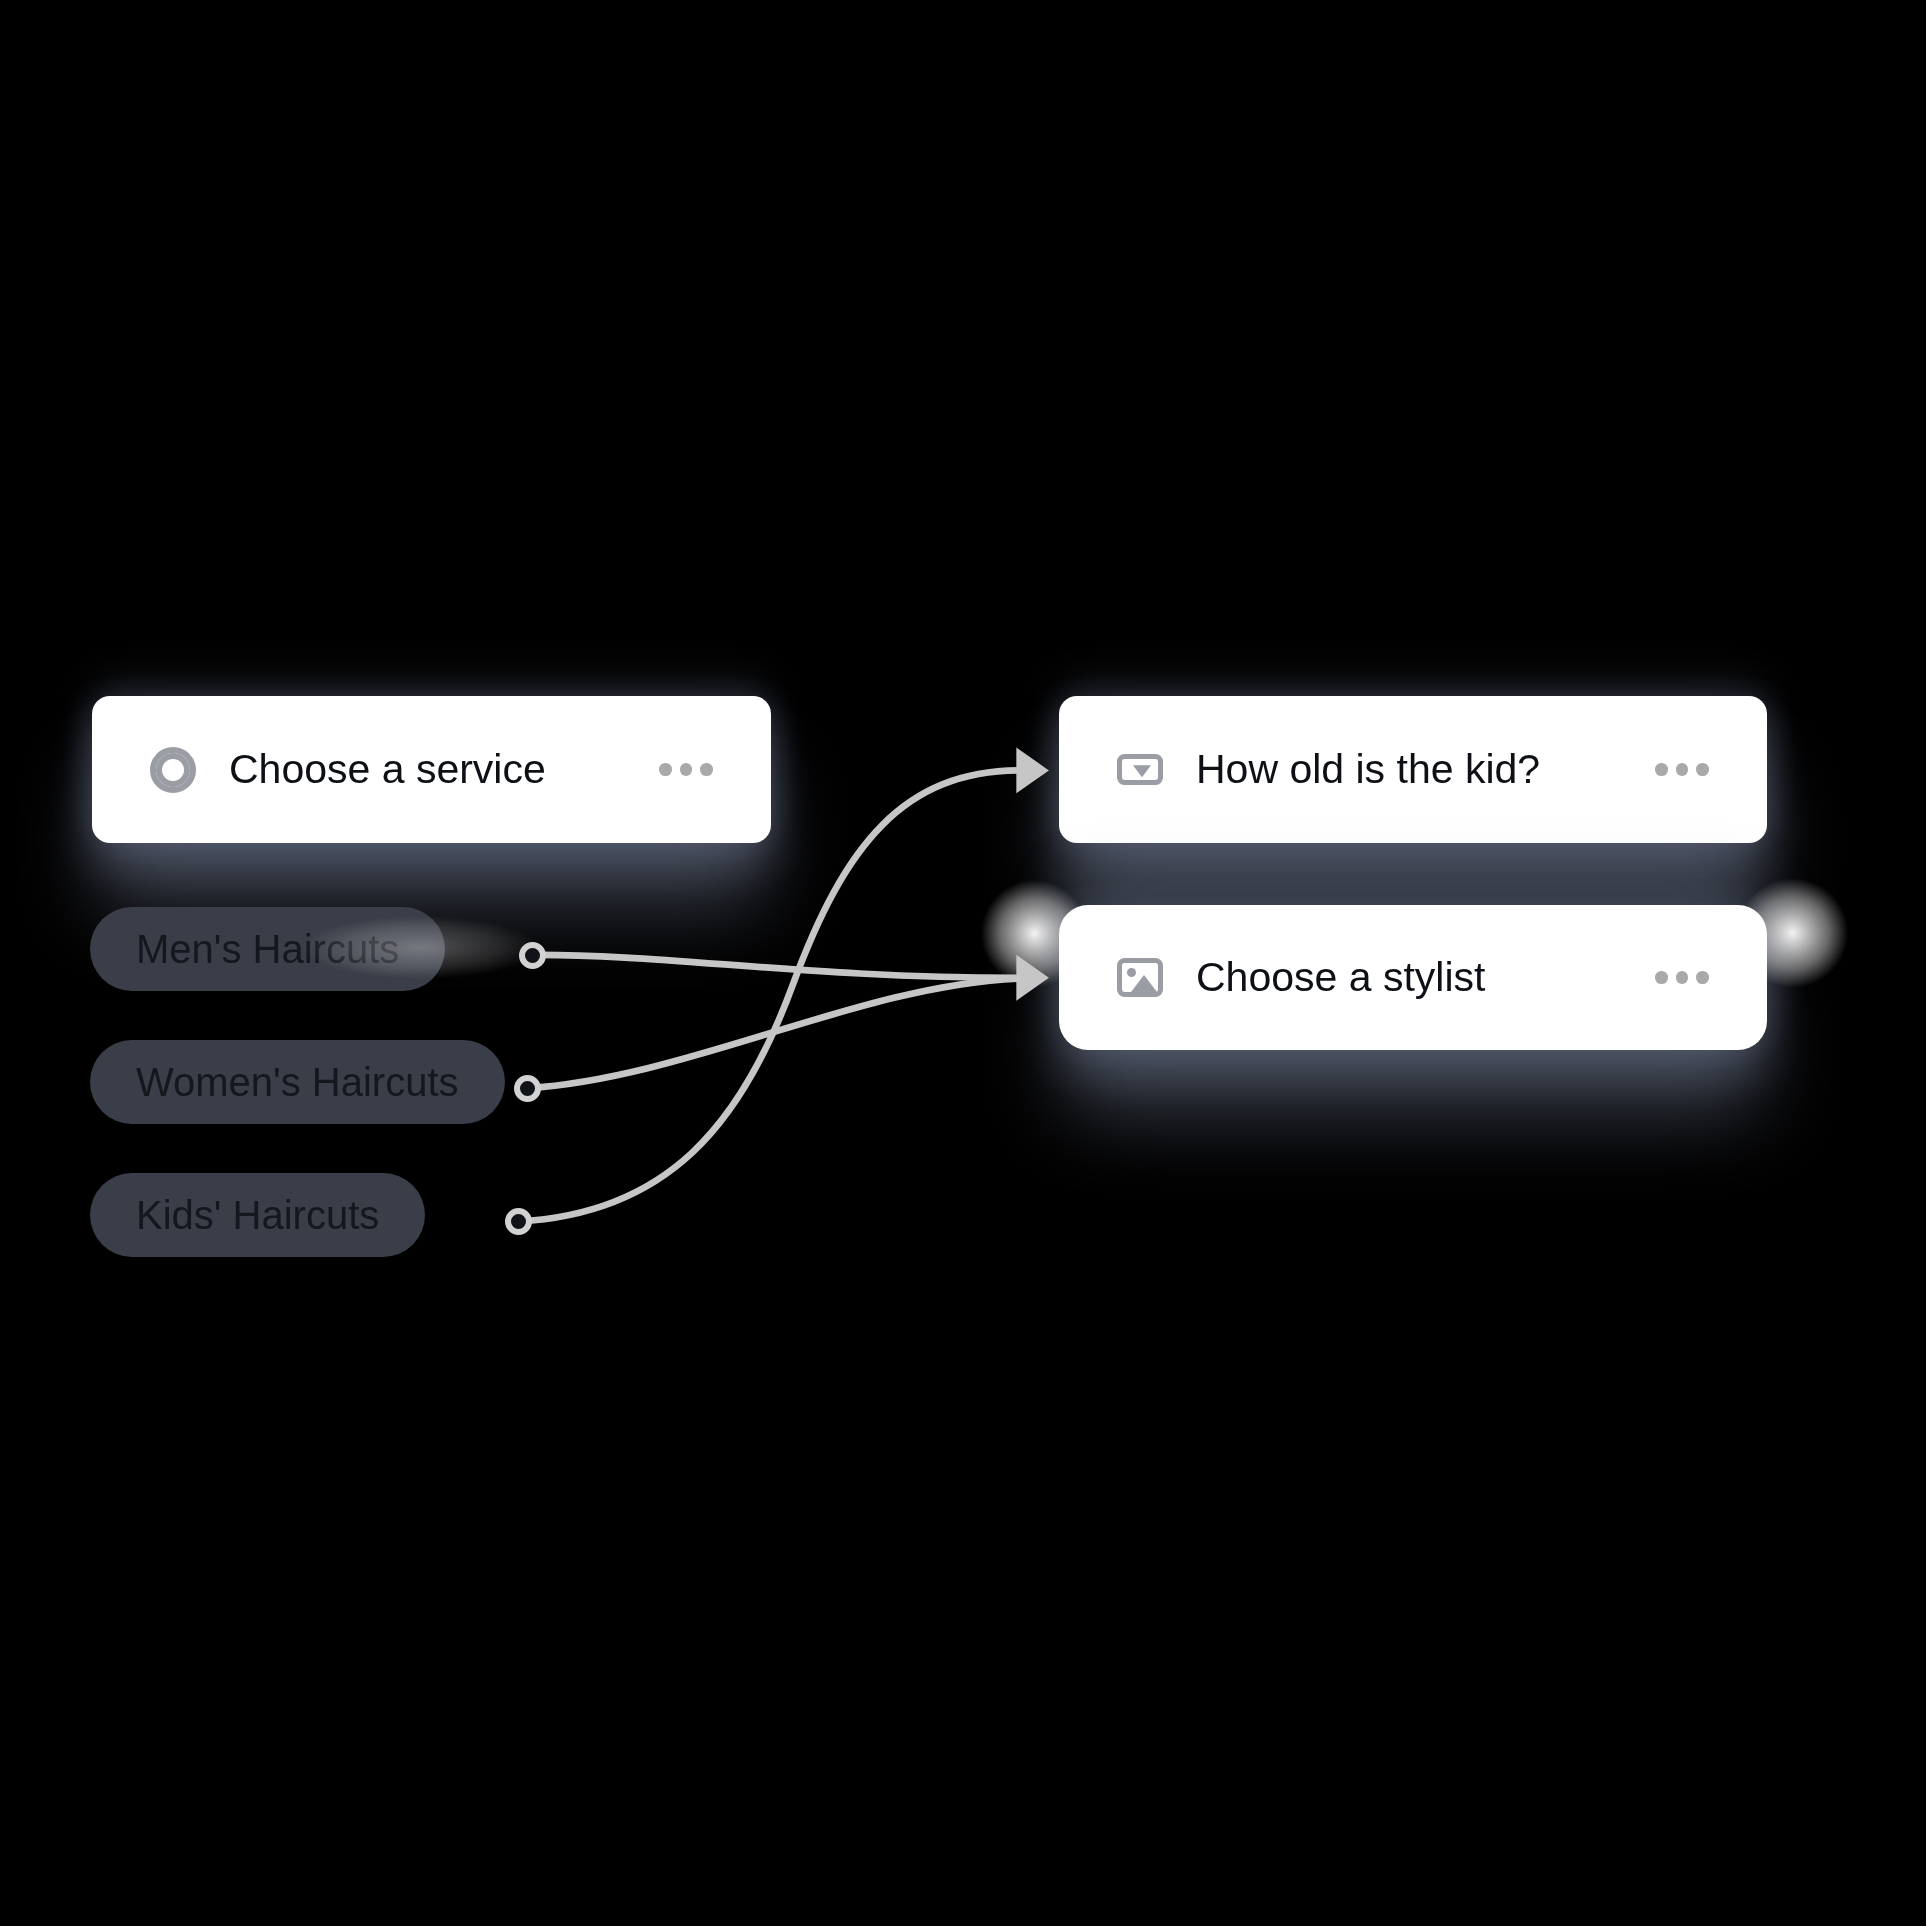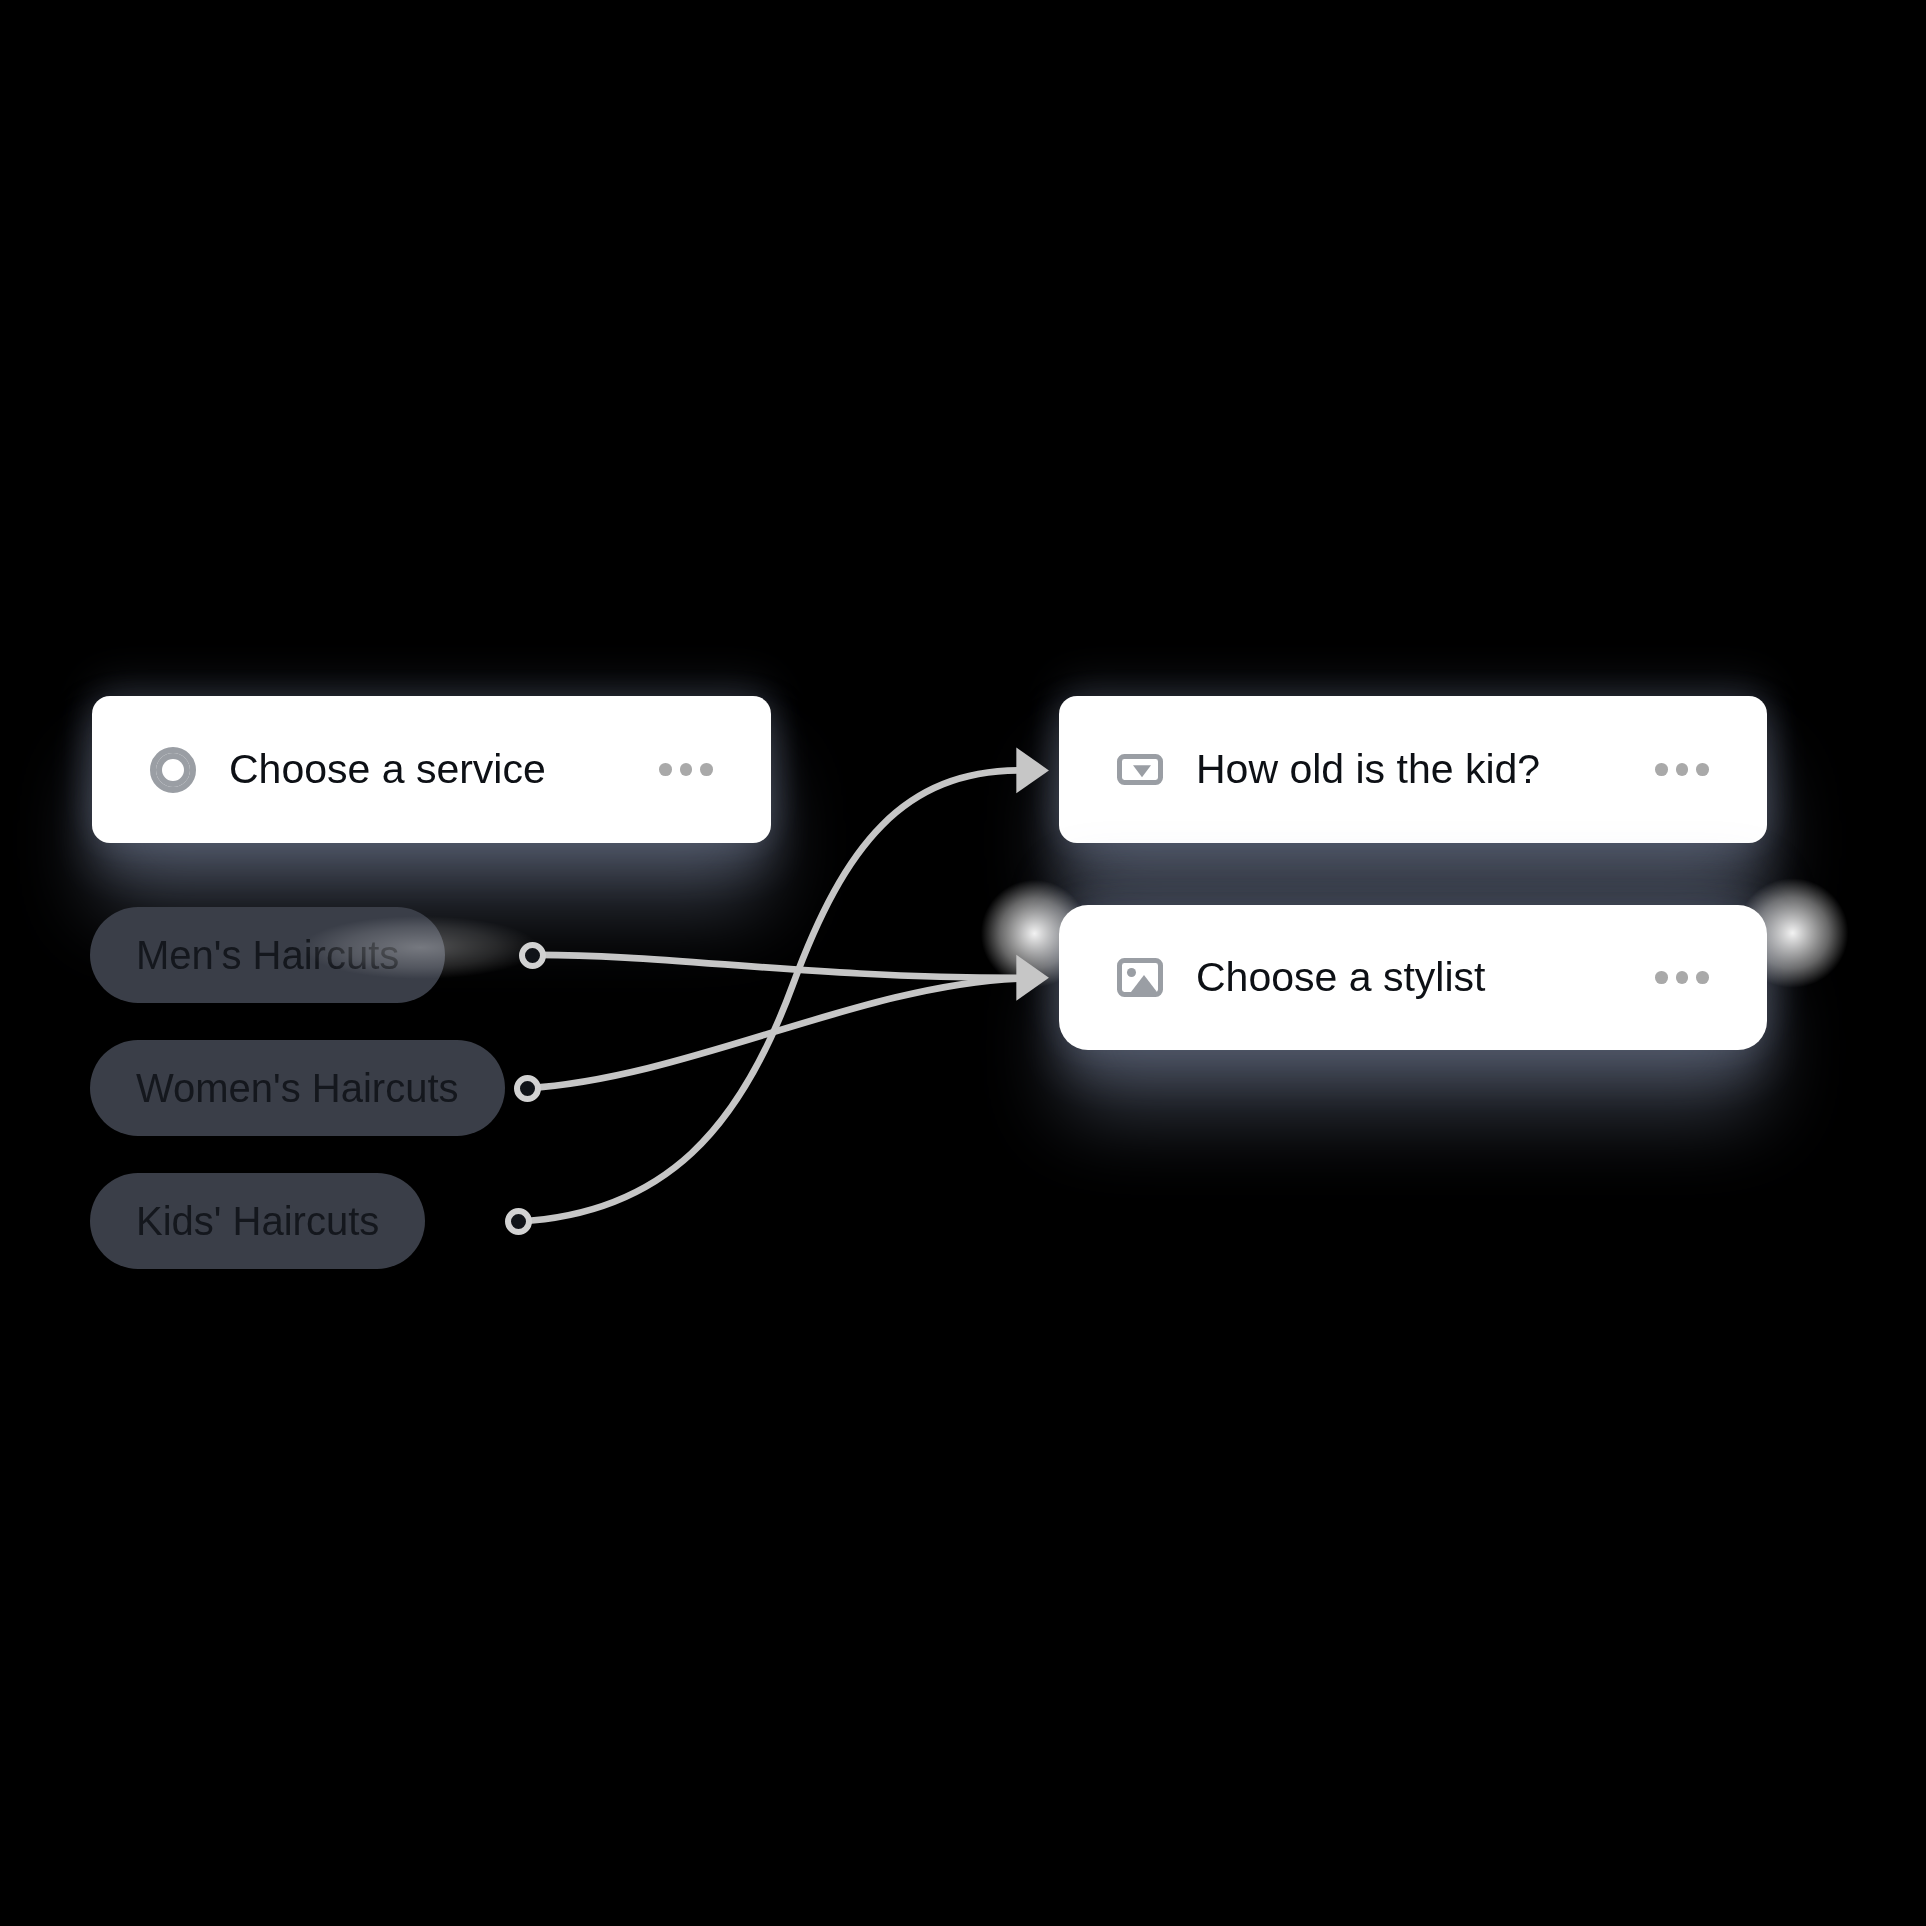--- a/index.html
+++ b/index.html
@@ -77,21 +77,21 @@
   .menu {
     margin-left: auto; margin-right: 58px;
     display: flex; gap: 8.1px; cursor: pointer;
   }
   .menu i {
     width: 12.6px; height: 12.6px; border-radius: 50%; background: #a9a9a9;
   }
 
   
   .pill {
-    position: absolute; height: 96px; border-radius: 48px;
+    position: absolute; height: 84px; border-radius: 48px;
     background: #3a3e48; color: #14171d;
     font-size: 40px; display: inline-flex; align-items: center;
     padding: 0 46px; white-space: nowrap;
   }
   .pill-mens   { left: 90px; top: 907px; }
   .pill-womens { left: 90px; top: 1040px; }
   .pill-kids   { left: 90px; top: 1173px; }
 
   
   .port {

